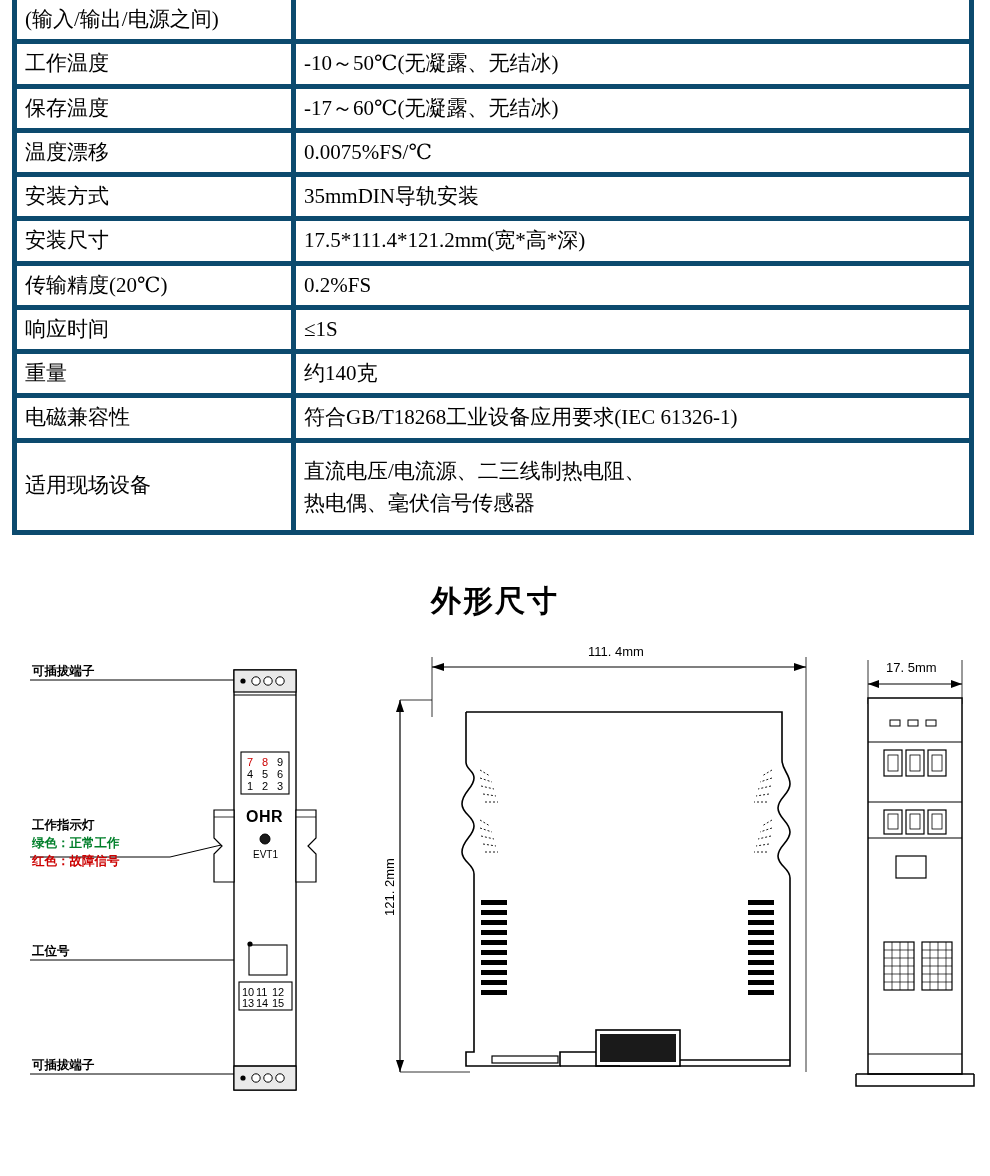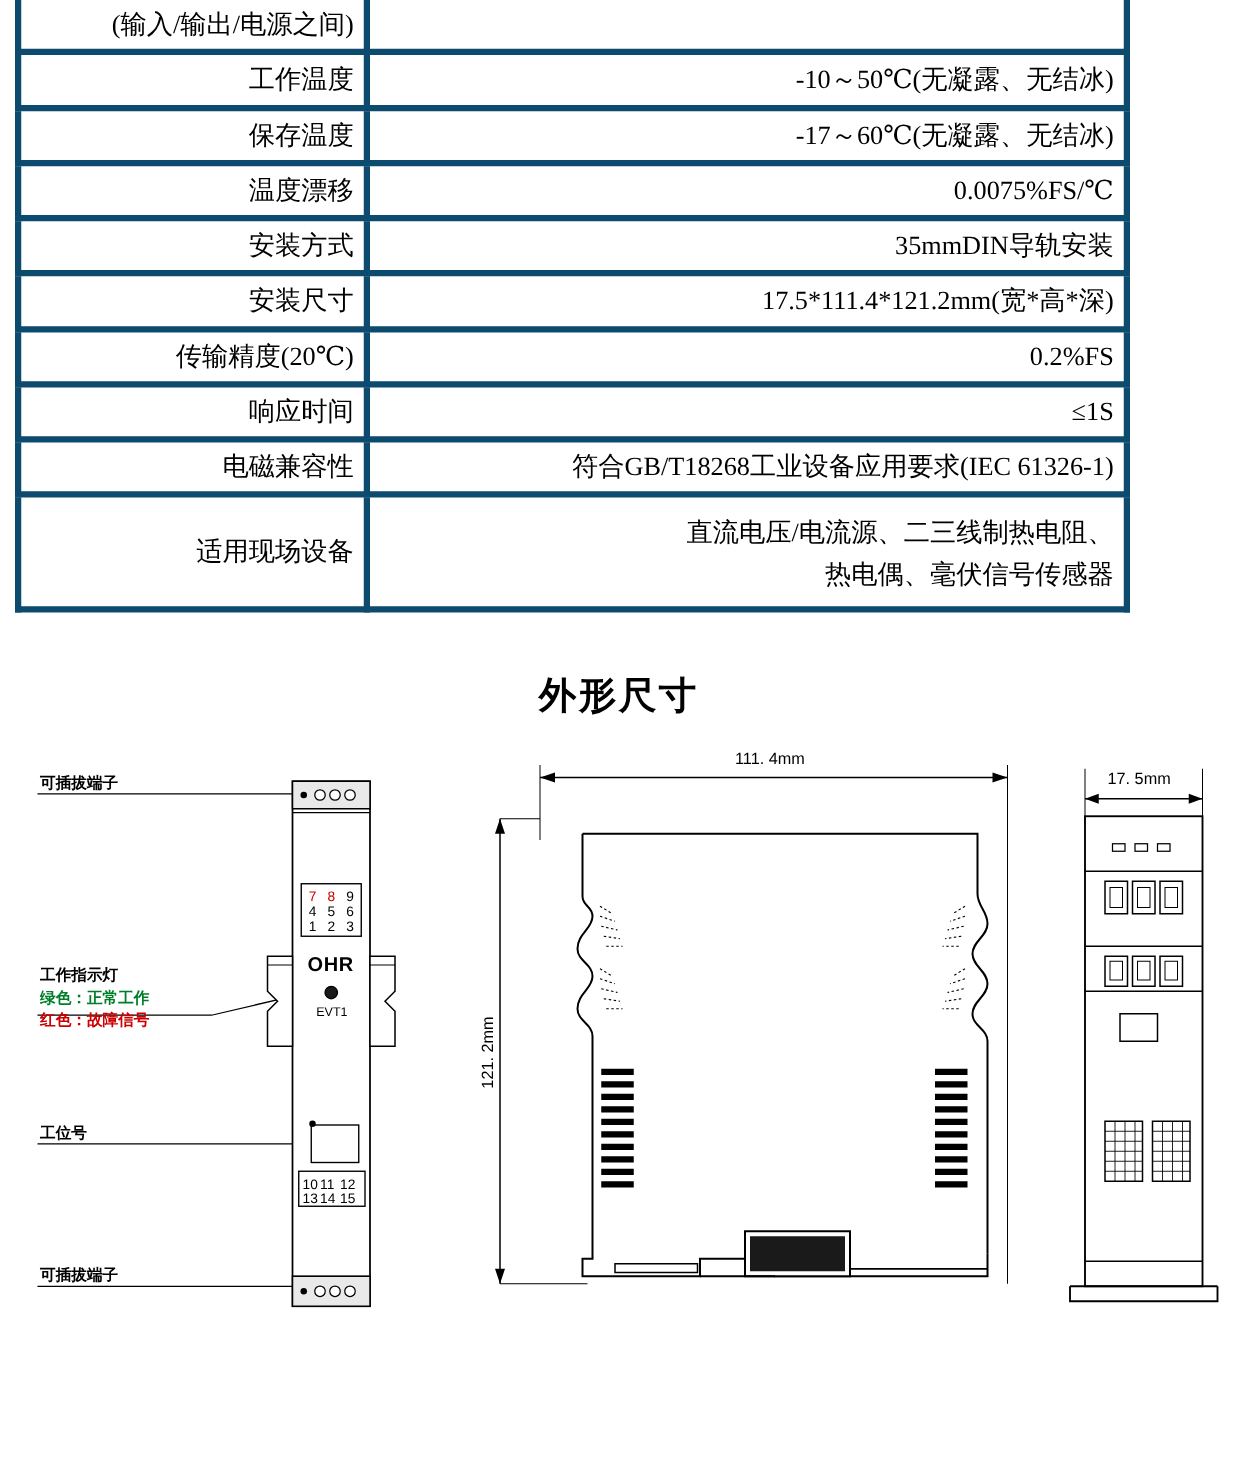--- a/index.html
+++ b/index.html
@@ -12,24 +12,23 @@
     height: 1176px;
     font-family: "Liberation Serif", "DejaVu Serif", serif;
     color: #000000;
     position: relative;
     overflow: hidden;
   }
 
   
   .spec-table {
     border-collapse: collapse;
-    width: 892px;
+    width: 962px;
     margin: 0 0 0 12px;
     table-layout: fixed;
-    text-align: right;
   }
   .spec-table td {
     border: 5px solid #0c4a6e;
     font-size: 21px;
     line-height: 1.25;
     padding: 6px 8px 7px 8px;
     vertical-align: middle;
     font-family: "Liberation Serif", "DejaVu Serif", serif;
   }
   .spec-table td.label {
@@ -130,20 +129,24 @@
       <td class="label">安装尺寸</td>
       <td class="value">17.5*111.4*121.2mm(宽*高*深)</td>
     </tr>
     <tr>
       <td class="label">传输精度(20℃)</td>
       <td class="value">0.2%FS</td>
     </tr>
     <tr>
       <td class="label">响应时间</td>
       <td class="value">≤1S</td>
+    </tr>
+    <tr>
+      <td class="label">重量</td>
+      <td class="value">约140克</td>
     </tr>
     <tr>
       <td class="label">电磁兼容性</td>
       <td class="value">符合GB/T18268工业设备应用要求(IEC 61326-1)</td>
     </tr>
     <tr>
       <td class="label">适用现场设备</td>
       <td class="value-multi">
         <span class="sub">直流电压/电流源、二三线制热电阻、</span>
         <span class="sub">热电偶、毫伏信号传感器</span>

